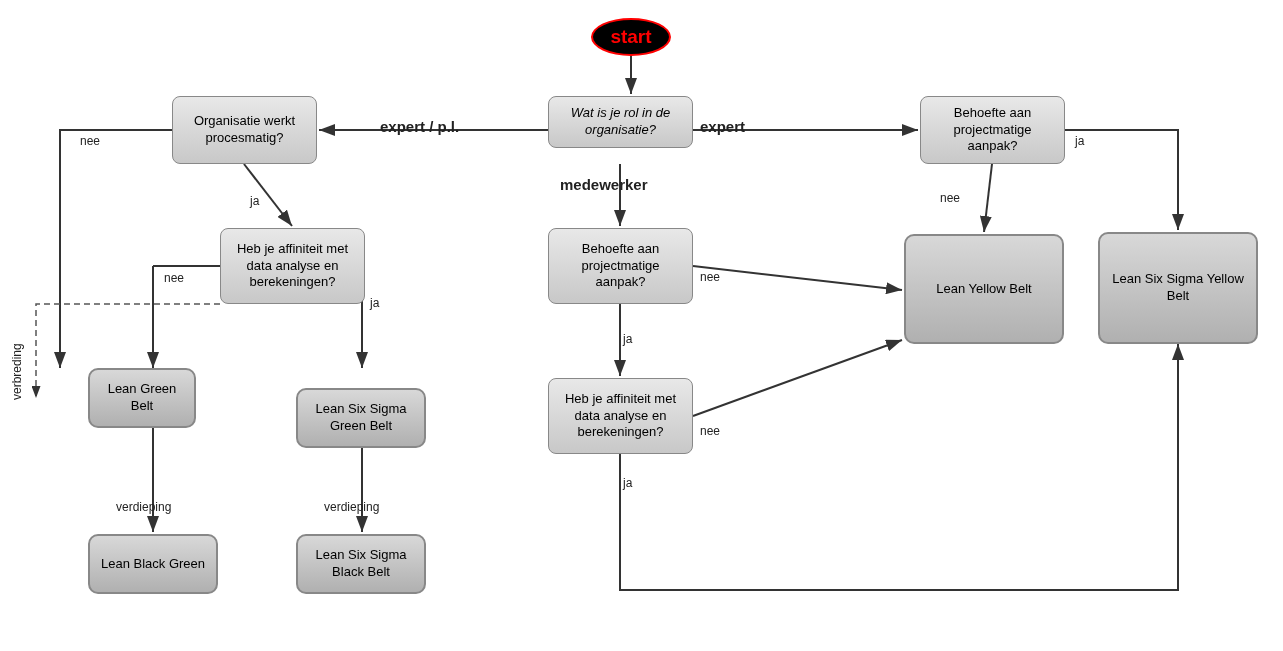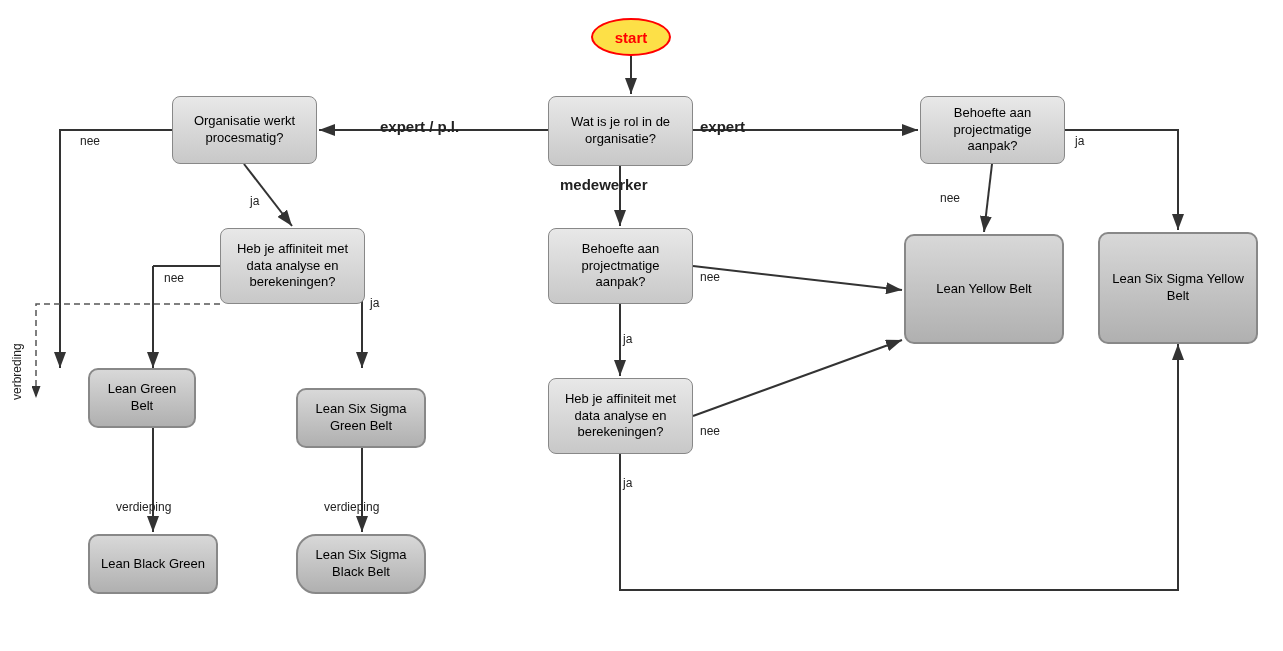--- a/index.html
+++ b/index.html
@@ -44,22 +44,22 @@
     }
     .start-oval {
       position: absolute;
       border: 2.5px solid red;
       border-radius: 50%;
       display: flex;
       align-items: center;
       justify-content: center;
       color: red;
       font-weight: bold;
-      font-size: 15px;
-      background: #fde047;
+      font-size: 19px;
+      background: #000000;
     }
     svg.arrows {
       position: absolute;
       top: 0; left: 0;
       width: 1283px;
       height: 651px;
       pointer-events: none;
     }
     .label {
       position: absolute;
@@ -130,21 +130,21 @@
     <polyline points="620,454 620,590 1178,590 1178,344" stroke="#333" stroke-width="2" fill="none" marker-end="url(#arrowhead)"></polyline>
 
     <polyline points="220,304 36,304 36,398" stroke="#555" stroke-width="1.5" fill="none" stroke-dasharray="6,4" marker-end="url(#arrowhead)"></polyline>
 
   </svg>
 
   <div class="start-oval" style="left:591px; top:18px; width:80px; height:38px;">
     <span>start</span>
   </div>
 
-  <div class="node" style="left:548px; top:96px; width:145px; height:70px;">
+  <div class="node" style="left:548px; top:96px; width:145px; height:52px;font-style:italic;">
     <span>Wat is je rol in de organisatie?</span>
   </div>
 
   <div class="node" style="left:172px; top:96px; width:145px; height:68px;">
     <span>Organisatie werkt procesmatig?</span>
   </div>
 
   <div class="node" style="left:220px; top:228px; width:145px; height:76px;">
     <span>Heb je affiniteit met data analyse en berekeningen?</span>
   </div>
@@ -166,21 +166,21 @@
   </div>
 
   <div class="node-result" style="left:296px; top:388px; width:130px; height:60px;">
     <span>Lean Six Sigma Green Belt</span>
   </div>
 
   <div class="node-result" style="left:88px; top:534px; width:130px; height:60px;">
     <span>Lean Black Green</span>
   </div>
 
-  <div class="node-result" style="left:296px; top:534px; width:130px; height:60px;border-radius:20px;">
+  <div class="node-result" style="left:296px; top:534px; width:130px; height:60px;">
     <span>Lean Six Sigma Black Belt</span>
   </div>
 
   <div class="node-result" style="left:904px; top:234px; width:160px; height:110px;">
     <span>Lean Yellow Belt</span>
   </div>
 
   <div class="node-result" style="left:1098px; top:232px; width:160px; height:112px;">
     <span>Lean Six Sigma Yellow Belt</span>
   </div>

